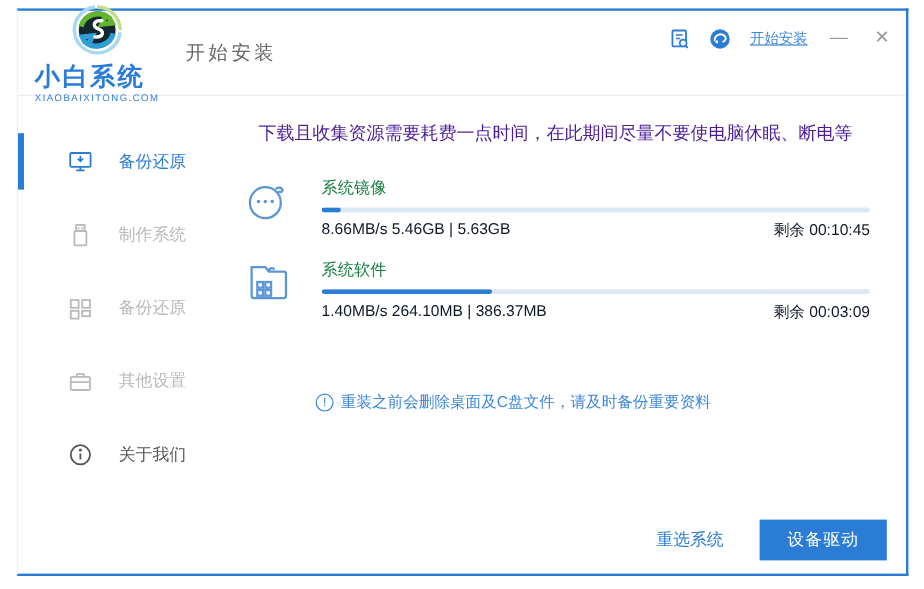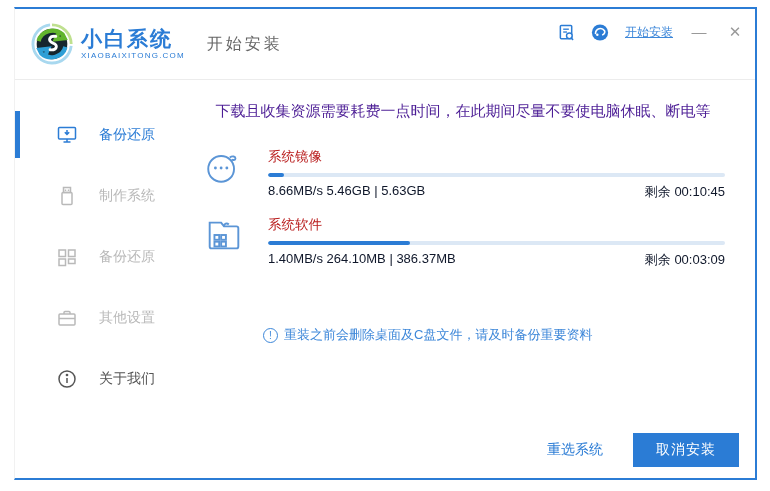--- a/index.html
+++ b/index.html
@@ -6,21 +6,21 @@
   html,body { width:770px; height:491px; background:#fff; overflow:hidden;
               font-family:"Liberation Sans","DejaVu Sans",sans-serif; }
   .window { position:absolute; left:14px; top:7px; width:743px; height:473px;
             background:#fff;
             border-top:2px solid #2b7cd5; border-right:2px solid #2b7cd5;
             border-bottom:2px solid #2b7cd5; border-left:1px solid #f1f1f1; }
 
   
   .header { position:relative; height:71px; border-bottom:1px solid #ececec;
             display:flex; align-items:center; padding-left:14px; }
-  .logo { display:flex; align-items:center; gap:6px; }
+  .logo { display:flex; align-items:center; gap:6px;flex-direction:column; }
   .logo-text { display:flex; flex-direction:column; line-height:1.05; }
   .logo-name { font-size:21px; font-weight:bold; color:#2b7cd5; letter-spacing:2px; }
   .logo-domain { font-size:8px; color:#2b7cd5; letter-spacing:1.2px; margin-top:2px; }
   .page-title { font-size:16px; color:#666; margin-left:22px; letter-spacing:3px; }
 
   .titlebar-right { position:absolute; top:14px; right:10px; display:flex;
                     align-items:center; gap:16px; }
   .tb-icon { width:18px; height:18px; display:flex; align-items:center;
              justify-content:center; cursor:pointer; }
   .disclaimer { font-size:12px; color:#3d87d9; text-decoration:underline; cursor:pointer; }
@@ -41,21 +41,21 @@
   .content { flex:1; padding:0 30px 0 20px; position:relative; }
   .tip { margin-top:22px; text-align:center; font-size:15px; color:#4c1d95; }
 
   
   .tasks { margin-top:25px; }
   .task { display:flex; gap:21px; margin-bottom:13px; }
   .task-icon { width:46px; height:44px; color:#5b95d6; flex-shrink:0;
                display:flex; align-items:flex-start; justify-content:center; }
   .task-icon svg { width:42px; height:42px; }
   .task-main { flex:1; }
-  .task-name { font-size:13.5px; color:#b91c1c; padding-top:2px; }
+  .task-name { font-size:13.5px; color:#15803d; padding-top:2px; }
   .task-bar { margin-top:7px; height:4px; background:#dce8f5; border-radius:2px;
               overflow:hidden; }
   .task-fill { height:100%; width:0; background:#2b7cd5; border-radius:2px; }
   .task-stats { margin-top:6px; display:flex; justify-content:space-between;
                 font-size:13px; color:#0f172a; }
 
   
   .warning { margin-top:57px; margin-left:62px; font-size:13px; color:#3d87d9;
              display:flex; align-items:center; gap:6px; }
   .warn-icon { width:15px; height:15px; border:1px solid #3d87d9; border-radius:50%;
@@ -211,18 +211,18 @@
 
       </div>
 
       <div class="warning">
         <span class="warn-icon">!</span>
         <span>重装之前会删除桌面及C盘文件，请及时备份重要资料</span>
       </div>
 
       <div class="footer">
         <span class="reselect">重选系统</span>
-        <button class="cancel-btn">取消安装</button>
+        <button class="cancel-btn">设备驱动</button>
       </div>
     </div>
 
   </div>
 </div>
 
 </body></html>

